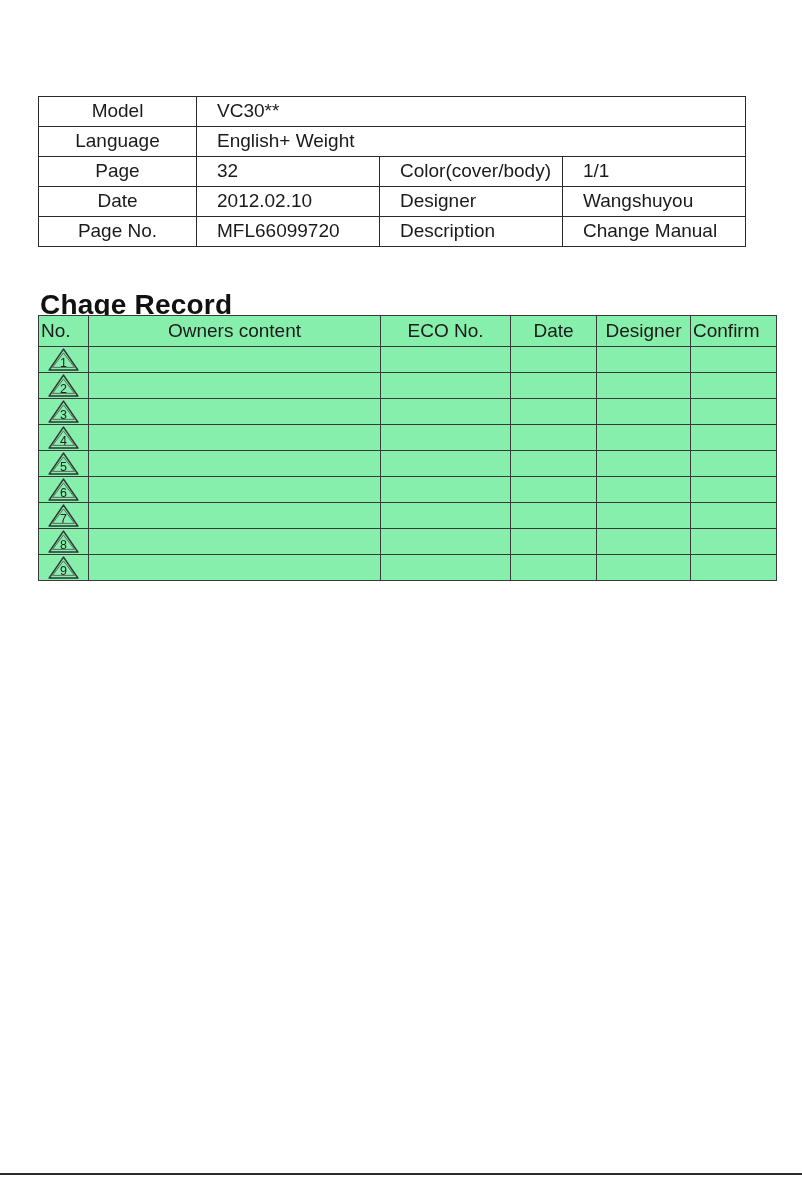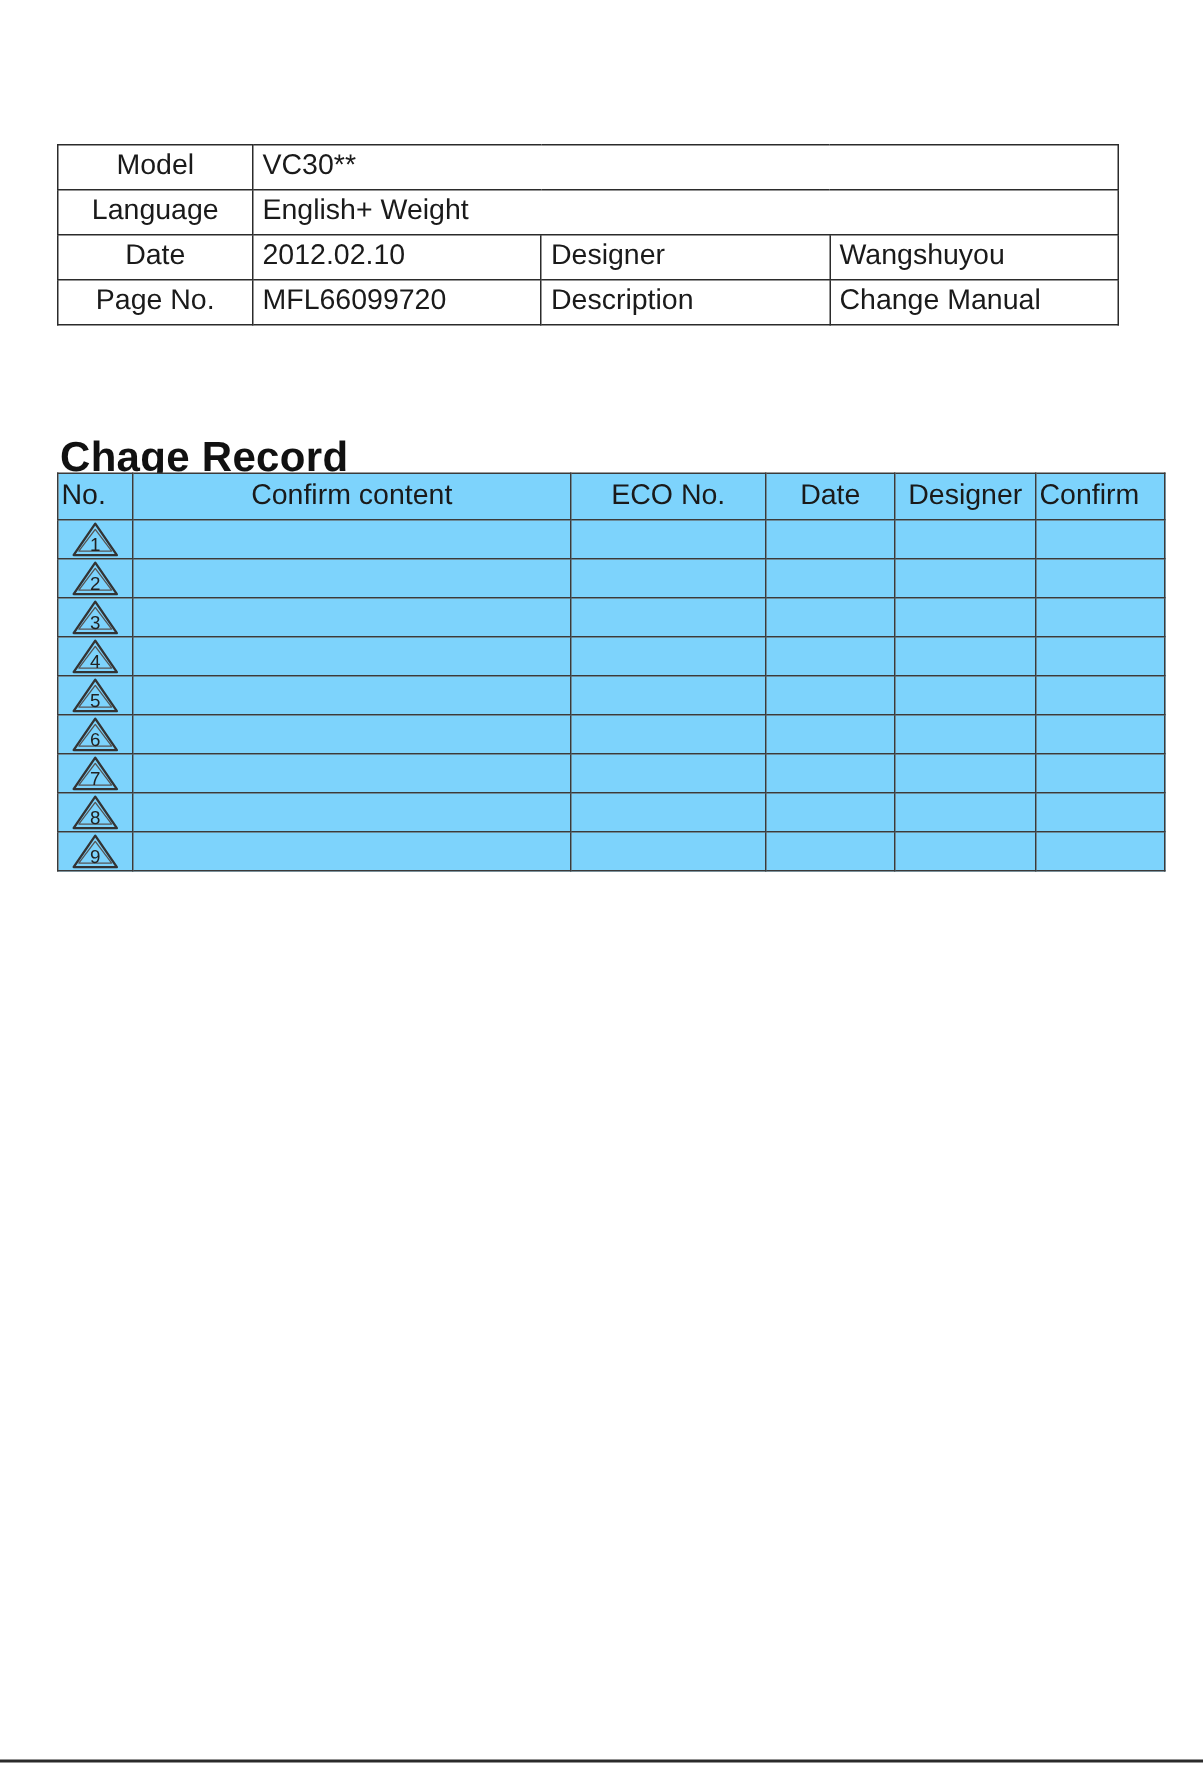--- a/index.html
+++ b/index.html
@@ -21,21 +21,21 @@
     position: absolute;
     left: 38px;
     top: 96px;
     width: 708px;
     border-collapse: collapse;
     table-layout: fixed;
   }
   .spec-table td {
     border: 1.6px solid #2b2b2b;
     height: 29px;
-    padding: 0 6px;
+    padding: 0 20px;
     font-size: 19px;
     line-height: 1.1;
     vertical-align: middle;
     background: #fff;
   }
   .spec-label {
     text-align: center;
     width: 117px;
   }
   .spec-value {
@@ -74,21 +74,21 @@
     border-collapse: collapse;
     table-layout: fixed;
   }
   .record-table th,
   .record-table td {
     border: 1.5px solid #3a3a3a;
     height: 25px;
     font-weight: normal;
     font-size: 19px;
     vertical-align: middle;
-    background: #7dd3fc;
+    background: #86efac;
     padding: 0 2px;
   }
   .record-table th { height: 30px; }
   .col-no      { width: 45px;  text-align: left;   padding-left: 3px; }
   .col-content { width: 287px; text-align: center; }
   .col-eco     { width: 125px; }
   .col-date    { width: 81px;  text-align: center; }
   .col-designer{ width: 89px;  text-align: center; font-size: 18px; }
   .col-confirm { width: 81px;  text-align: left; font-size: 18px; padding-left: 3px; }
 
@@ -118,41 +118,47 @@
   <tbody>
       <tr>
         <td class="spec-label">Model</td>
         <td class="spec-value" colspan="3">VC30**</td>
       </tr>
       <tr>
         <td class="spec-label">Language</td>
         <td class="spec-value" colspan="3">English+ Weight</td>
       </tr>
       <tr>
+        <td class="spec-label">Page</td>
+        <td class="spec-value">32</td>
+        <td class="spec-mid">Color(cover/body)</td>
+        <td class="spec-right">1/1</td>
+      </tr>
+      <tr>
         <td class="spec-label">Date</td>
         <td class="spec-value v-small">2012.02.10</td>
         <td class="spec-mid">Designer</td>
         <td class="spec-right v-tiny">Wangshuyou</td>
       </tr>
       <tr>
         <td class="spec-label">Page No.</td>
         <td class="spec-value v-small">MFL66099720</td>
         <td class="spec-mid">Description</td>
         <td class="spec-right v-tiny">Change Manual</td>
       </tr>
     </tbody>
 </table>
 
 <div class="section-heading">Chage Record</div>
 
 <table class="record-table">
   <thead>
     <tr>
       <th class="col-no">No.</th>
-      <th class="col-content">Confirm content</th>
+      <th class="col-content">Owners content</th>
       <th class="col-eco">ECO No.</th>
       <th class="col-date">Date</th>
       <th class="col-designer">Designer</th>
       <th class="col-confirm">Confirm</th>
     </tr>
   </thead>
   <tbody>
       <tr>
         <td class="col-no cell-no">
           <svg viewBox="0 0 34 26" width="33" height="25" class="warn-icon">

